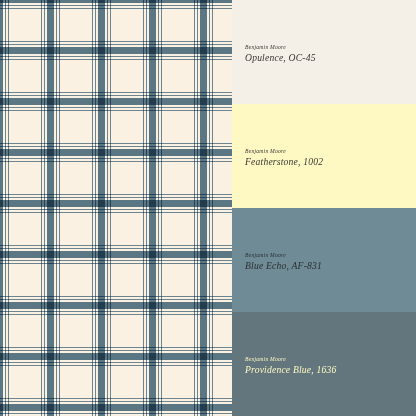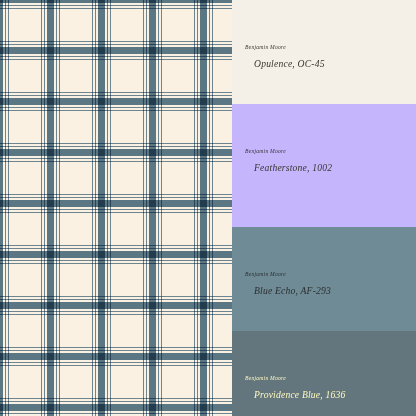--- a/index.html
+++ b/index.html
@@ -74,51 +74,51 @@
     line-height: 1.1;
     margin: 0 0 2.5px 0;
     white-space: nowrap;
   }
   .pname {
     font-family: "Liberation Serif", serif;
     font-style: italic;
     font-size: 9.6px;
     letter-spacing: 0.2px;
     line-height: 1.1;
-    margin: 9px;
+    margin: 0;
     white-space: nowrap;
   }
 </style>
 </head>
 <body>
 
 <div id="scene">
 
   <div id="plaid">
     <div class="plaid-layer" id="plaid-v" style="background-color: rgb(253, 248, 241); background-image: linear-gradient(90deg, rgb(110, 136, 154) 0px, rgb(110, 136, 154) 1.4px, rgb(253, 248, 241) 1.4px, rgb(253, 248, 241) 3px, rgb(110, 136, 154) 3px, rgb(110, 136, 154) 4.4px, rgb(253, 248, 241) 4.4px, rgb(253, 248, 241) 6px, rgb(93, 122, 140) 6px, rgb(93, 122, 140) 13px, rgb(253, 248, 241) 13px, rgb(253, 248, 241) 14.6px, rgb(110, 136, 154) 14.6px, rgb(110, 136, 154) 16px, rgb(253, 248, 241) 16px, rgb(253, 248, 241) 17.6px, rgb(110, 136, 154) 17.6px, rgb(110, 136, 154) 19px, rgb(253, 248, 241) 19px, rgb(253, 248, 241) 51px); background-size: 51px 51px;"></div>
     <div class="plaid-layer" id="plaid-h" style="background-image: linear-gradient(rgb(110, 136, 154) 0px, rgb(110, 136, 154) 1.4px, rgb(253, 248, 241) 1.4px, rgb(253, 248, 241) 3px, rgb(110, 136, 154) 3px, rgb(110, 136, 154) 4.4px, rgb(253, 248, 241) 4.4px, rgb(253, 248, 241) 6px, rgb(93, 122, 140) 6px, rgb(93, 122, 140) 13px, rgb(253, 248, 241) 13px, rgb(253, 248, 241) 14.6px, rgb(110, 136, 154) 14.6px, rgb(110, 136, 154) 16px, rgb(253, 248, 241) 16px, rgb(253, 248, 241) 17.6px, rgb(110, 136, 154) 17.6px, rgb(110, 136, 154) 19px, rgb(253, 248, 241) 19px, rgb(253, 248, 241) 51px); background-size: 51px 51px;"></div>
   </div>
 
   <div id="swatches">
       <div class="swatch" style="height: 104px; background: rgb(245, 240, 231);">
         <div class="swatch-text" style="top: 44px; color: rgb(58, 54, 50);">
           <div class="brand">Benjamin Moore</div>
           <div class="pname">Opulence, OC-45</div>
         </div>
       </div>
-      <div class="swatch" style="height: 123px; background: #c4b5fd;">
+      <div class="swatch" style="height: 104px; background: #fef9c3;">
         <div class="swatch-text" style="top: 44px; color: rgb(58, 54, 50);">
           <div class="brand">Benjamin Moore</div>
           <div class="pname">Featherstone, 1002</div>
         </div>
       </div>
       <div class="swatch" style="height: 104px; background: rgb(111, 139, 149);">
         <div class="swatch-text" style="top: 44px; color: rgb(42, 47, 51);">
           <div class="brand">Benjamin Moore</div>
-          <div class="pname">Blue Echo, AF-293</div>
+          <div class="pname">Blue Echo, AF-831</div>
         </div>
       </div>
       <div class="swatch" style="height: 104px; background: rgb(100, 118, 125);">
         <div class="swatch-text" style="top: 44px; color: #fef9c3;">
           <div class="brand">Benjamin Moore</div>
           <div class="pname">Providence Blue, 1636</div>
         </div>
       </div>
     </div>
 

